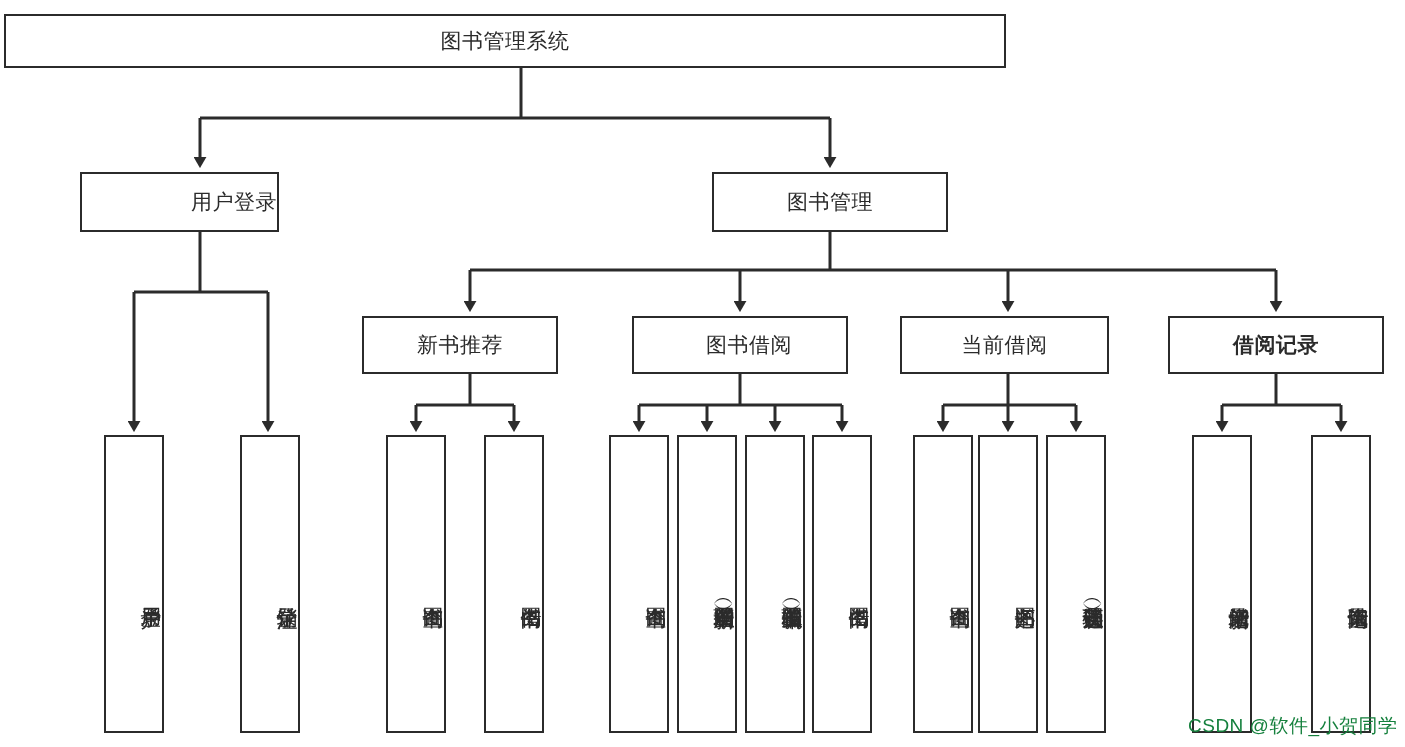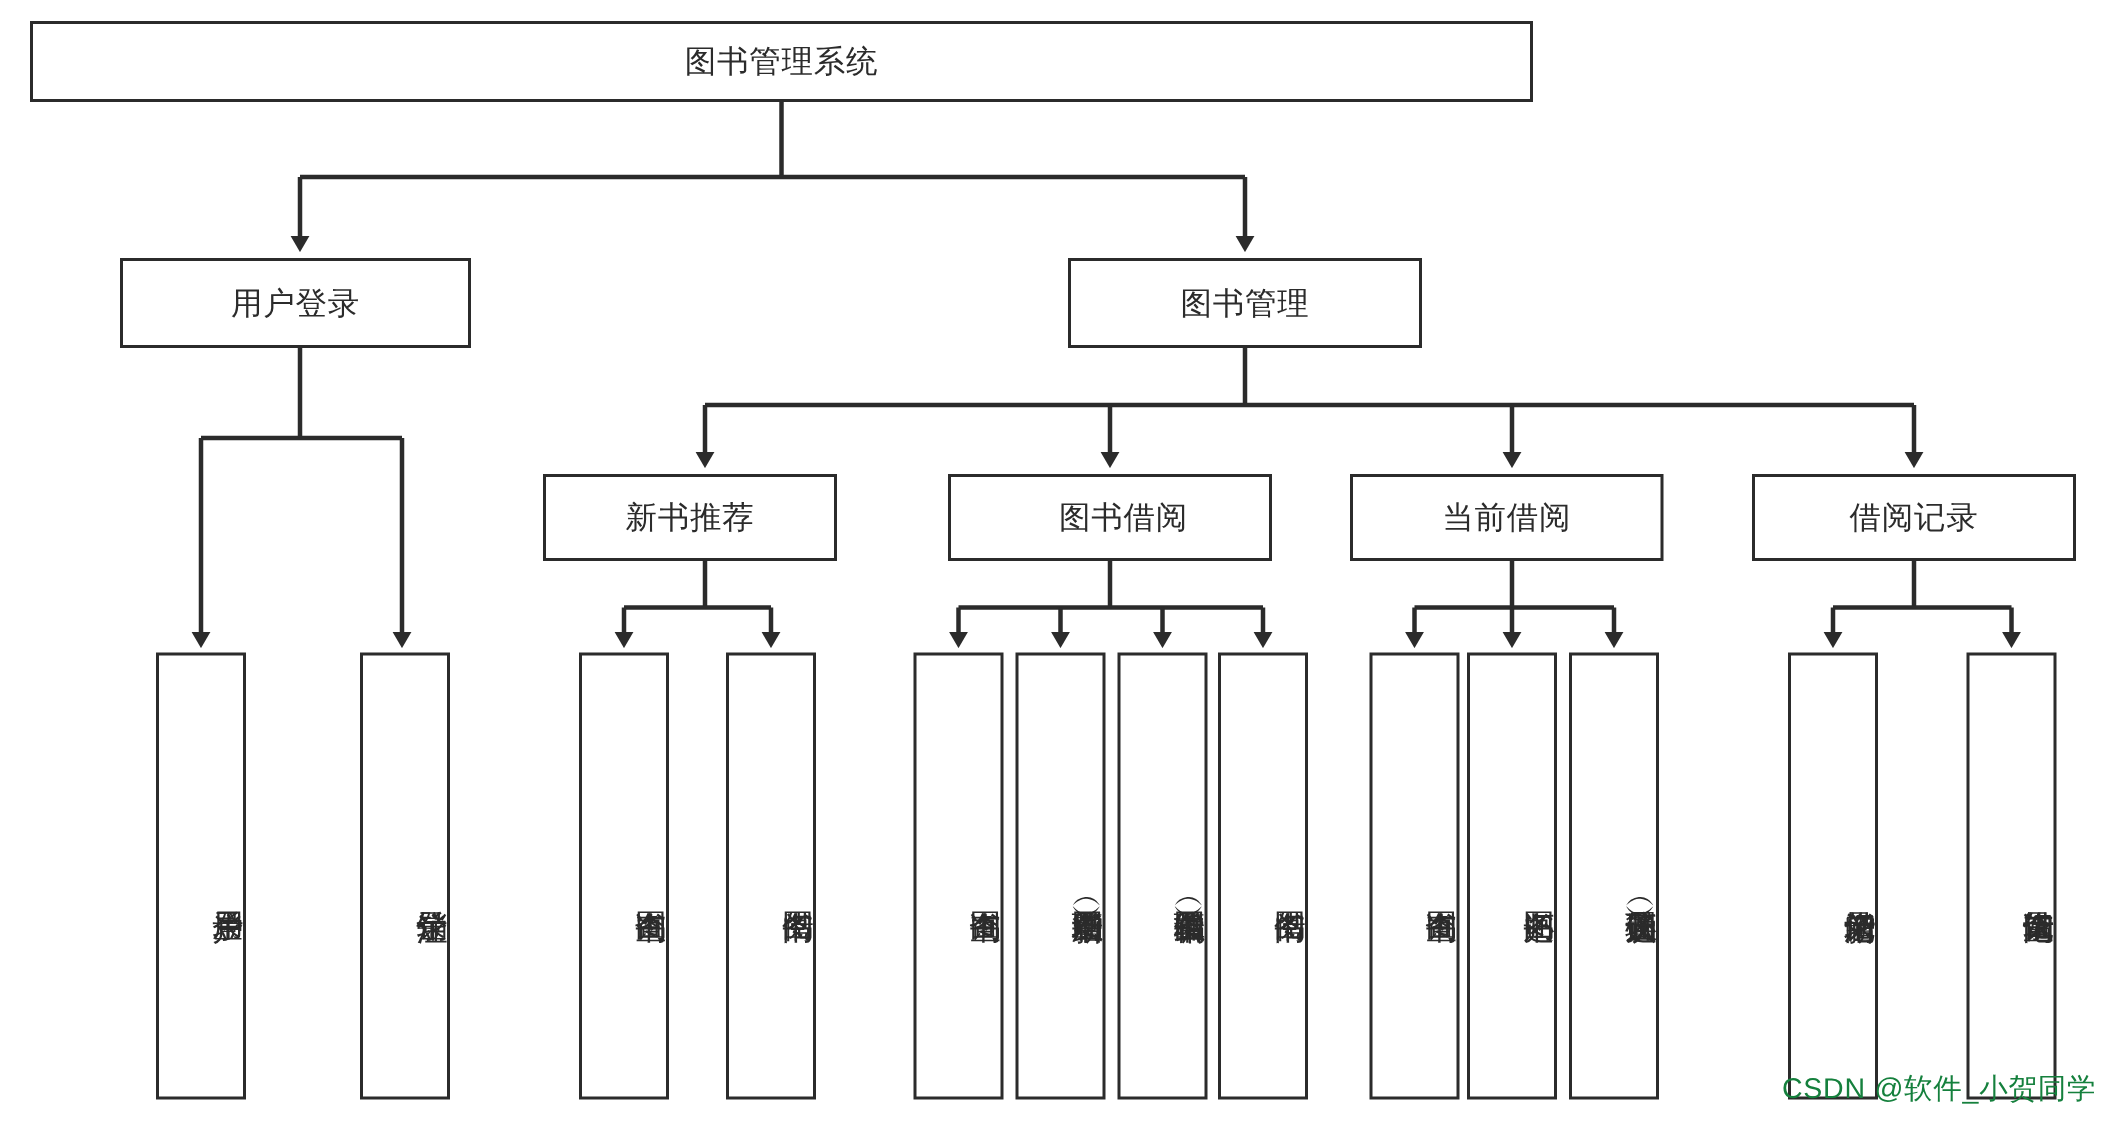--- a/index.html
+++ b/index.html
@@ -114,41 +114,41 @@
       <path d="M1008,405 L1008,422" marker-end="url(#arrow)"></path>
       <path d="M1076,405 L1076,422" marker-end="url(#arrow)"></path>
 
       <path d="M1276,374 L1276,405"></path>
       <path d="M1222,405 L1341,405"></path>
       <path d="M1222,405 L1222,422" marker-end="url(#arrow)"></path>
       <path d="M1341,405 L1341,422" marker-end="url(#arrow)"></path>
     </g>
   </svg>
 
-  <div class="node horiz" style="left:20px; top:14px; width:1002px; height:54px;">
+  <div class="node horiz" style="left:4px; top:14px; width:1002px; height:54px;">
     <span class="lbl">图书管理系统</span>
   </div>
 
-  <div class="node horiz" style="left:80px; top:172px; width:234px; height:60px;">
+  <div class="node horiz" style="left:80px; top:172px; width:199px; height:60px;justify-content:flex-end;">
     <span class="lbl">用户登录</span>
   </div>
   <div class="node horiz" style="left:712px; top:172px; width:236px; height:60px;">
     <span class="lbl">图书管理</span>
   </div>
 
   <div class="node horiz" style="left:362px; top:316px; width:196px; height:58px;">
     <span class="lbl">新书推荐</span>
   </div>
   <div class="node horiz" style="left:632px; top:316px; width:216px; height:58px;padding-left:18px;">
     <span class="lbl">图书借阅</span>
   </div>
   <div class="node horiz" style="left:900px; top:316px; width:209px; height:58px;">
     <span class="lbl">当前借阅</span>
   </div>
-  <div class="node horiz" style="left:1168px; top:316px; width:216px; height:58px;">
+  <div class="node horiz" style="left:1168px; top:316px; width:216px; height:58px;font-weight:bold;">
     <span class="lbl">借阅记录</span>
   </div>
 
   <div class="node vert" style="left:104px; top:435px; width:60px; height:298px;">
     <span class="lbl">用户登录</span>
   </div>
   <div class="node vert" style="left:240px; top:435px; width:60px; height:298px;">
     <span class="lbl">注销登录</span>
   </div>
 

